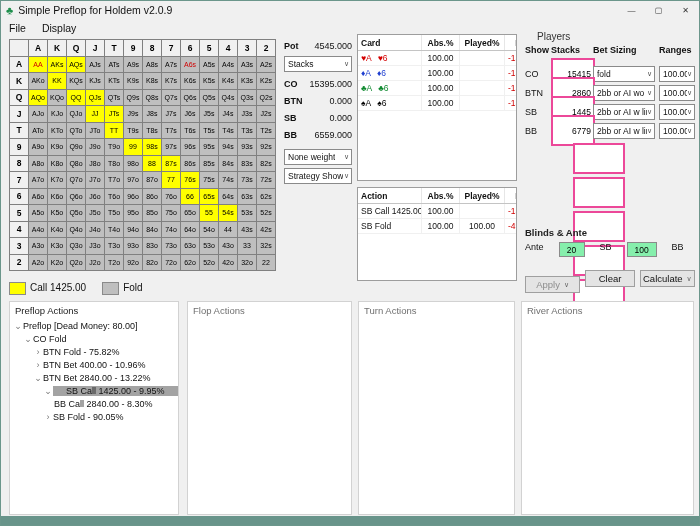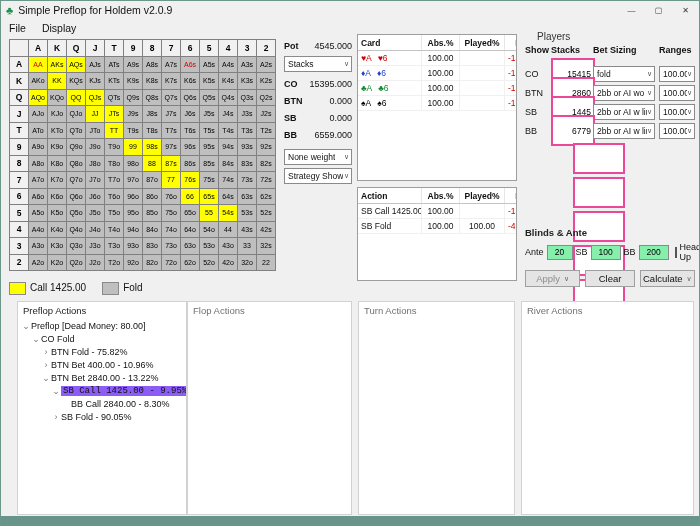--- a/index.html
+++ b/index.html
@@ -49,40 +49,40 @@
   .prow{display:grid;grid-template-columns:26px 42px 66px 36px;align-items:center;height:19px;}
   .pname{font-weight:normal;}
   .pstack{width:36px;height:13px;border:2px solid #ec4899;background:#fff;font-size:8.5px;text-align:right;font-family:"Liberation Sans",sans-serif;padding:7px 2px;}
   .prow .combo{width:62px;margin-right:4px;}
   .prow .combo.rng{width:36px;}
   .emptystacks{position:absolute;left:48px;top:112px;display:flex;flex-direction:column;gap:3px;}
   .emptystacks .pstack{width:44px;}
   
   .blinds{position:absolute;left:524px;top:226px;width:170px;font-size:9px;color:#111;}
   .btitle{font-size:9.5px;font-weight:bold;color:#222;margin-bottom:4px;}
-  .bfields{display:flex;align-items:center;gap:3px;}
+  .bfields{display:flex;align-items:flex-start;gap:15px;}
   .binput{width:22px;height:13px;border:1px solid #8a8a8a;background:#86efac;font-size:8.5px;text-align:center;font-family:"Liberation Sans",sans-serif;padding:0 1px;}
   .checkbox{width:9px;height:9px;border:1px solid #555;background:#fff;display:inline-block;margin-left:3px;}
   .bbuttons{display:flex;gap:5px;margin-top:8px;}
   .btn{background:#e4e4e4;border:1px solid #9f9f9f;height:17px;display:flex;align-items:center;justify-content:center;font-size:9.5px;gap:4px;box-sizing:border-box;}
   .btn.disabled{color:#8d8d8d;}
   .btn .barrow{font-size:7px;color:#666;}
-  .btn-apply{width:56px;} .btn-clear{width:50px;} .btn-calc{width:56px;}
+  .btn-apply{width:56px;margin-top:6px;} .btn-clear{width:50px;} .btn-calc{width:56px;}
   
   .groupbox{position:absolute;top:300px;height:214px;background:#fff;border:1px solid #d2d2d2;box-sizing:border-box;}
   .gtitle{font-size:9.5px;color:#707070;padding:3px 5px 1px 5px;}
-  .gb-preflop{left:16px;width:170px;}
+  .gb-preflop{left:8px;width:170px;}
   .gb-preflop .gtitle{color:#222;}
   .gb-flop{left:186px;width:165px;}
   .gb-turn{left:357px;width:157px;}
   .gb-river{left:520px;width:173px;}
   .tree{font-size:9px;color:#111;margin-top:2px;}
   .titem{display:flex;align-items:center;height:13px;white-space:nowrap;overflow:hidden;}
   .titem .arrow{width:10px;color:#777;font-size:9px;flex:none;text-align:center;}
-  .titem.sel .tlabel{background:#8b5cf6;padding:0 2px;font-family:Liberation Mono, monospace;}
+  .titem.sel .tlabel{background:#a3a3a3;padding:0 13px;}
   
   .statusstrip{position:absolute;left:0;right:0;bottom:0;height:9px;background:#68948a;}
 </style>
 </head>
 <body>
 
 <div class="window">
 
   <div class="titlebar">
     <span class="appicon">♣</span>
@@ -520,21 +520,21 @@
           <span class="tlabel">BTN Bet 400.00 - 10.96%</span>
         </div>
         <div class="titem" style="padding-left: 23px;">
           <span class="arrow">⌄</span>
           <span class="tlabel">BTN Bet 2840.00 - 13.22%</span>
         </div>
         <div class="titem sel" style="padding-left: 33px;">
           <span class="arrow">⌄</span>
           <span class="tlabel">SB Call 1425.00 - 9.95%</span>
         </div>
-        <div class="titem" style="padding-left: 43px;">
+        <div class="titem" style="padding-left: 34px;">
           <span class="arrow"></span>
           <span class="tlabel">BB Call 2840.00 - 8.30%</span>
         </div>
         <div class="titem" style="padding-left: 33px;">
           <span class="arrow">›</span>
           <span class="tlabel">SB Fold - 90.05%</span>
         </div>
       </div>
   </div>
   <div class="groupbox gb-flop">

